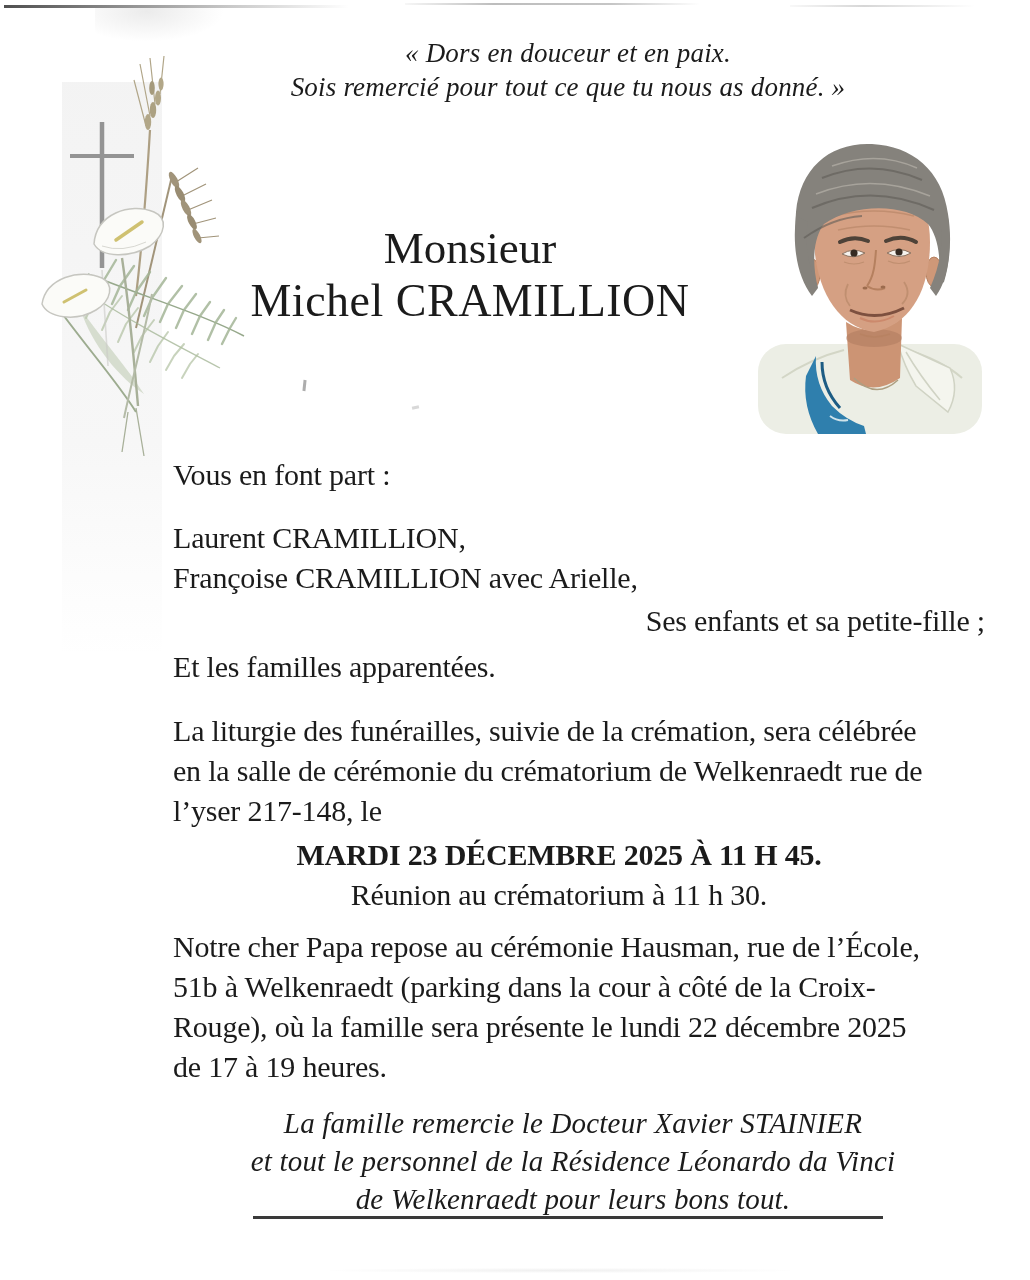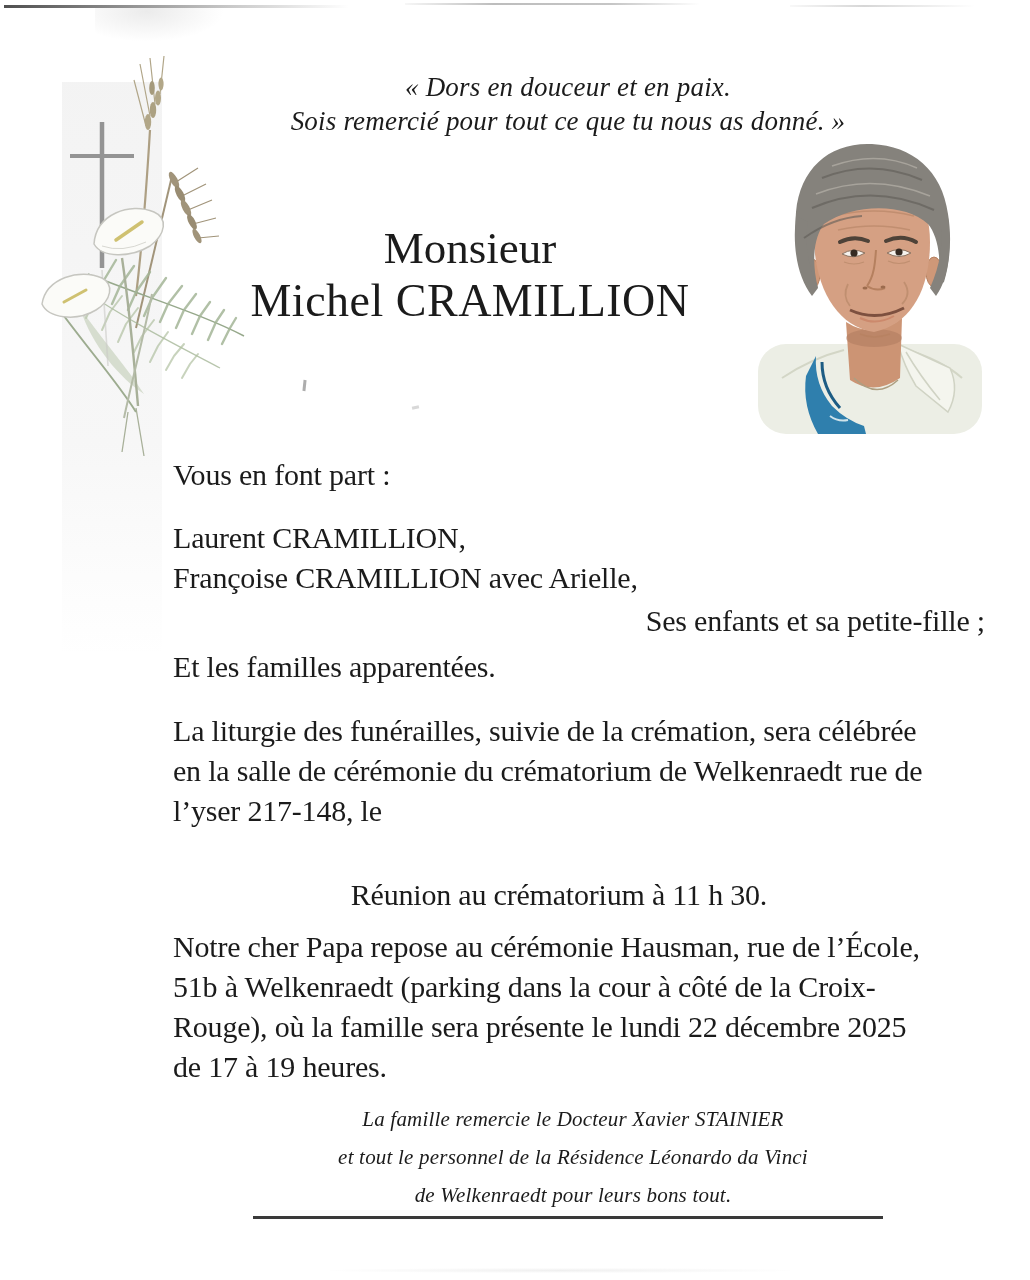--- a/index.html
+++ b/index.html
@@ -26,31 +26,31 @@
   .smudge-bottom{position:absolute;left:330px;top:1268px;width:460px;height:5px;
     background:radial-gradient(ellipse at 50% 50%,rgba(60,60,60,.08),rgba(60,60,60,0) 75%);}
   
   .left-band{position:absolute;left:62px;top:82px;width:100px;height:575px;
     background:linear-gradient(to bottom,rgba(140,140,140,.10),rgba(140,140,140,.07) 62%,rgba(140,140,140,0));}
   
   .floral{position:absolute;left:22px;top:56px;width:240px;height:410px;}
   .portrait{position:absolute;left:752px;top:138px;width:236px;height:296px;}
   
   .quote{position:absolute;left:106px;top:36px;width:924px;text-align:center;
-    font-style:italic;font-size:27px;line-height:34px;letter-spacing:.2px;margin-top:34px;}
+    font-style:italic;font-size:27px;line-height:34px;letter-spacing:.2px;}
   .title-block{position:absolute;left:105px;top:190px;width:730px;text-align:center;margin-top:32px;}
   .salutation{font-size:45px;line-height:52px;}
   .deceased-name{font-size:46px;line-height:54px;letter-spacing:.5px;}
   .dates{font-size:27px;line-height:36px;margin-top:10px;}
   .bodyline{position:absolute;left:173px;white-space:nowrap;font-size:30px;letter-spacing:-0.2px;}
   .right-align{left:173px;width:812px;text-align:right;white-space:nowrap;}
   .center-line{left:173px;width:772px;text-align:center;white-space:nowrap;}
   .bold{font-weight:bold;}
   .thanks-line{position:absolute;left:173px;width:800px;text-align:center;
-    font-style:italic;font-size:21px;white-space:nowrap;letter-spacing:.2px;}
+    font-style:italic;font-size:29px;white-space:nowrap;letter-spacing:.2px;}
   .rule{position:absolute;left:253px;top:1216px;width:630px;height:3px;background:#3a3a3a;}
   .footer-line{position:absolute;left:253px;top:1222px;width:630px;text-align:center;
     font-size:20px;white-space:nowrap;}
   .footer-mark{font-size:9px;color:#555;vertical-align:baseline;letter-spacing:0;}
 </style>
 </head>
 <body>
 
 <div class="page">
 
@@ -190,20 +190,21 @@
 
   <div class="bodyline" style="top:458px">Vous en font part :</div>
   <div class="bodyline" style="top:521px">Laurent CRAMILLION,</div>
   <div class="bodyline" style="top:561px">Françoise CRAMILLION avec Arielle,</div>
   <div class="bodyline right-align" style="top:604px">Ses enfants et sa petite-fille ;</div>
   <div class="bodyline" style="top:650px">Et les familles apparentées.</div>
 
   <div class="bodyline" style="top:714px">La liturgie des funérailles, suivie de la crémation, sera célébrée</div>
   <div class="bodyline" style="top:754px">en la salle de cérémonie du crématorium de Welkenraedt rue de</div>
   <div class="bodyline" style="top:794px">l’yser 217-148, le</div>
+  <div class="bodyline center-line bold" style="top:838px;font-size:30px">MARDI 23 DÉCEMBRE 2025 À 11 H 45.</div>
   <div class="bodyline center-line" style="top:878px">Réunion au crématorium à 11 h 30.</div>
 
   <div class="bodyline" style="top:930px">Notre cher Papa repose au cérémonie Hausman, rue de l’École,</div>
   <div class="bodyline" style="top:970px">51b à Welkenraedt (parking dans la cour à côté de la Croix-</div>
   <div class="bodyline" style="top:1010px">Rouge), où la famille sera présente le lundi 22 décembre 2025</div>
   <div class="bodyline" style="top:1050px">de 17 à 19 heures.</div>
 
   <div class="thanks-line" style="top:1107px">La famille remercie le Docteur Xavier STAINIER</div>
   <div class="thanks-line" style="top:1145px">et tout le personnel de la Résidence Léonardo da Vinci</div>
   <div class="thanks-line" style="top:1183px">de Welkenraedt pour leurs bons tout.</div>

